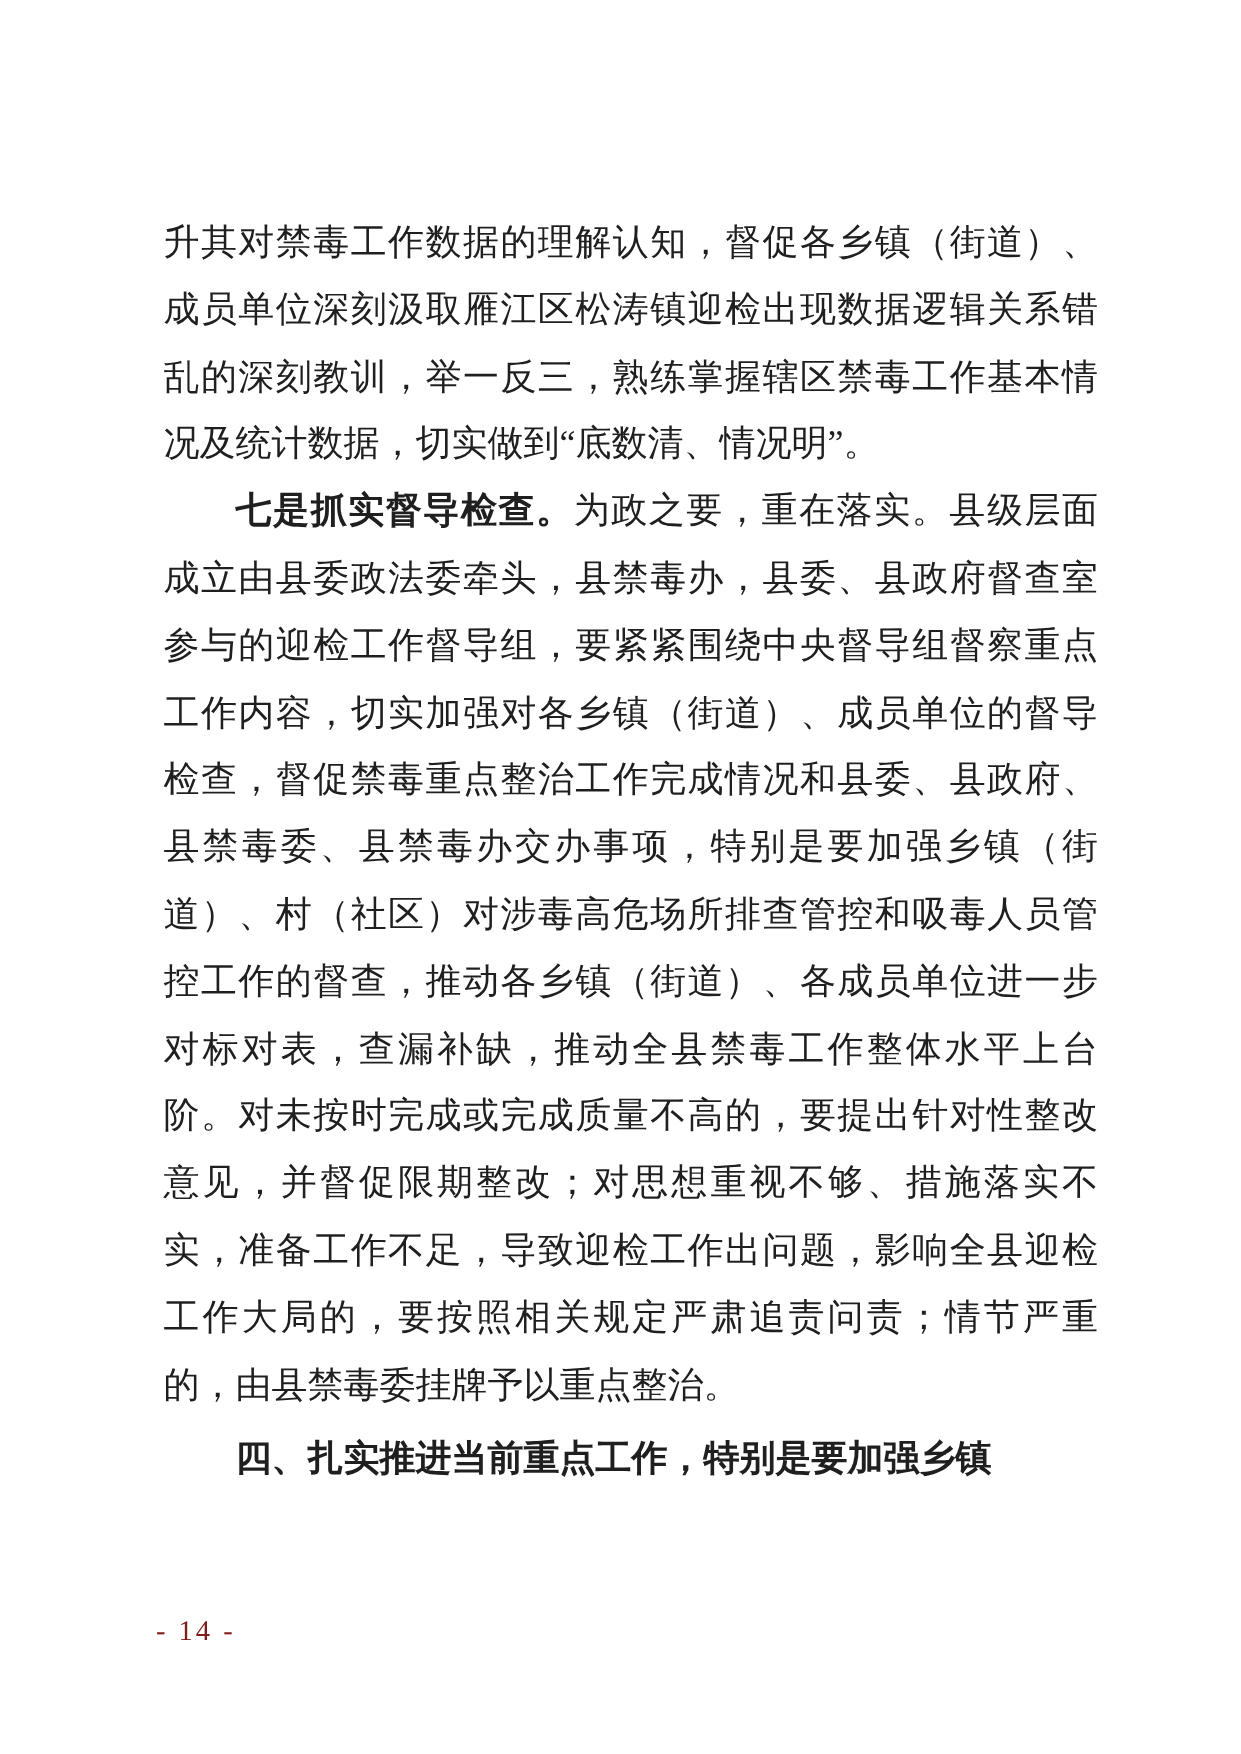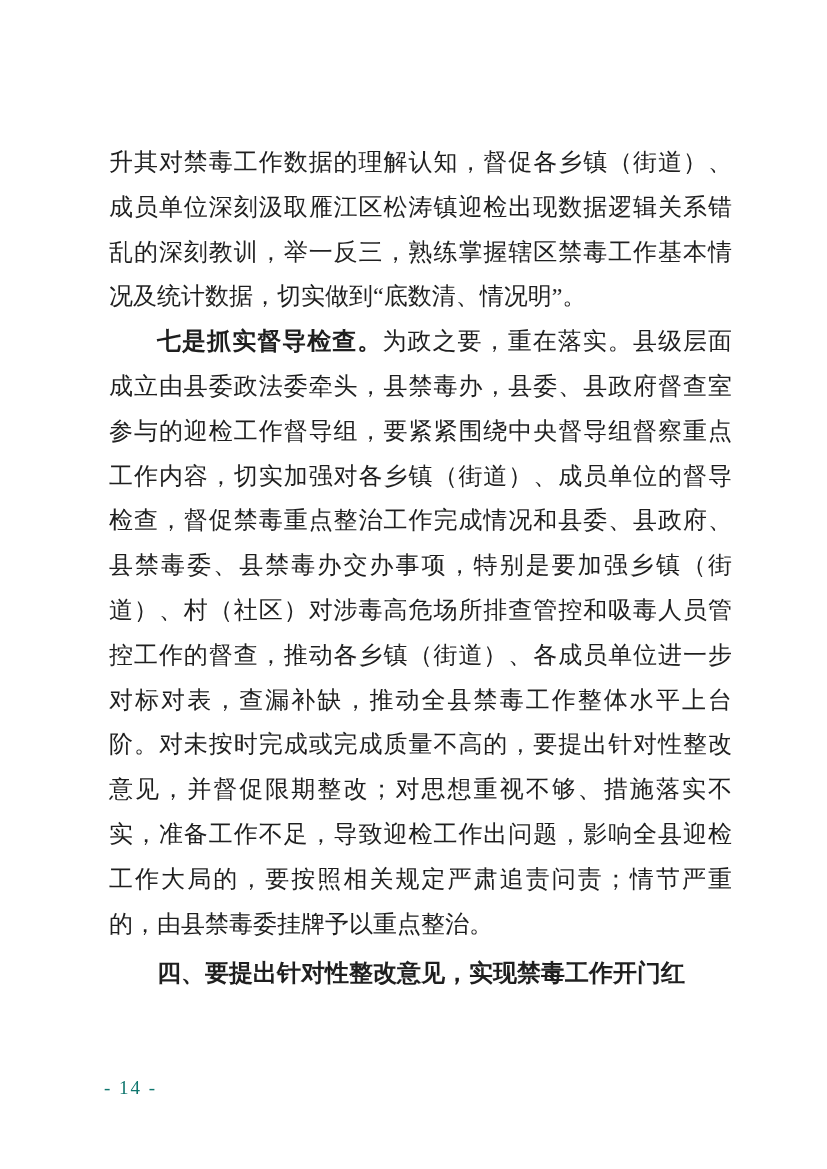--- a/index.html
+++ b/index.html
@@ -41,27 +41,27 @@
   .run-bold {
     font-family: Liberation Serif, serif;
     font-weight: 700;
   }
   .footer {
     position: absolute;
     left: 104px;
     top: 1077px;
     font-size: 19px;
     letter-spacing: 2px;
-    color: #0f766e;
+    color: #7f1d1d;
     font-family: "Liberation Serif", "DejaVu Serif", serif;
   }
 </style>
 </head>
 <body>
 
 <div class="page">
   <div class="content">
       <p class="para"><span>升其对禁毒工作数据的理解认知，督促各乡镇（街道）、成员单位深刻汲取雁江区松涛镇迎检出现数据逻辑关系错乱的深刻教训，举一反三，熟练掌握辖区禁毒工作基本情况及统计数据，切实做到“底数清、情况明”。</span></p>
       <p class="para indent"><span class="run-bold">七是抓实督导检查。</span><span>为政之要，重在落实。县级层面成立由县委政法委牵头，县禁毒办，县委、县政府督查室参与的迎检工作督导组，要紧紧围绕中央督导组督察重点工作内容，切实加强对各乡镇（街道）、成员单位的督导检查，督促禁毒重点整治工作完成情况和县委、县政府、县禁毒委、县禁毒办交办事项，特别是要加强乡镇（街道）、村（社区）对涉毒高危场所排查管控和吸毒人员管控工作的督查，推动各乡镇（街道）、各成员单位进一步对标对表，查漏补缺，推动全县禁毒工作整体水平上台阶。对未按时完成或完成质量不高的，要提出针对性整改意见，并督促限期整改；对思想重视不够、措施落实不实，准备工作不足，导致迎检工作出问题，影响全县迎检工作大局的，要按照相关规定严肃追责问责；情节严重的，由县禁毒委挂牌予以重点整治。</span></p>
-      <p class="heading indent"><span class="run-bold">四、要提出针对性整改意见，实现禁毒工作开门红</span></p>
+      <p class="heading indent"><span class="run-bold">四、扎实推进当前重点工作，特别是要加强乡镇</span></p>
     </div>
   <div class="footer">- 14 -</div>
 </div>
 
 </body></html>

